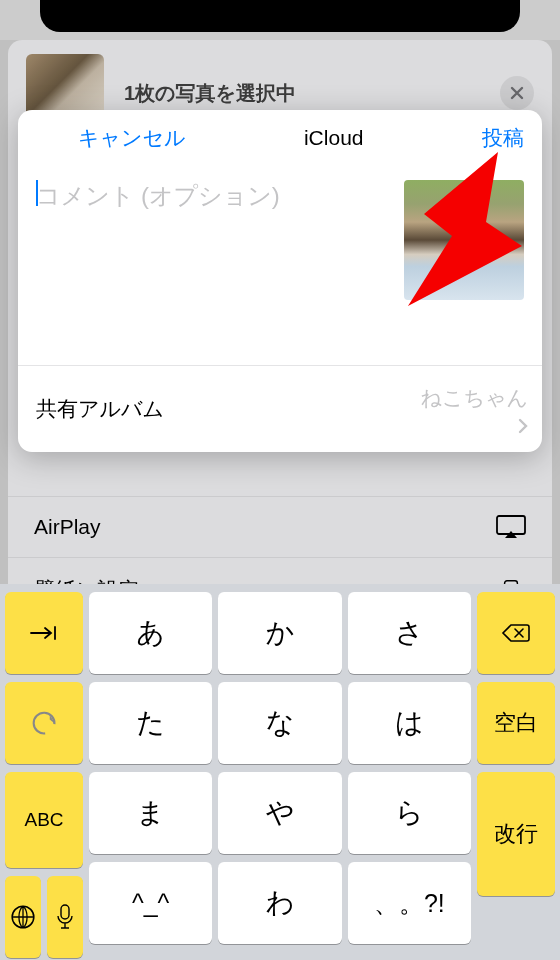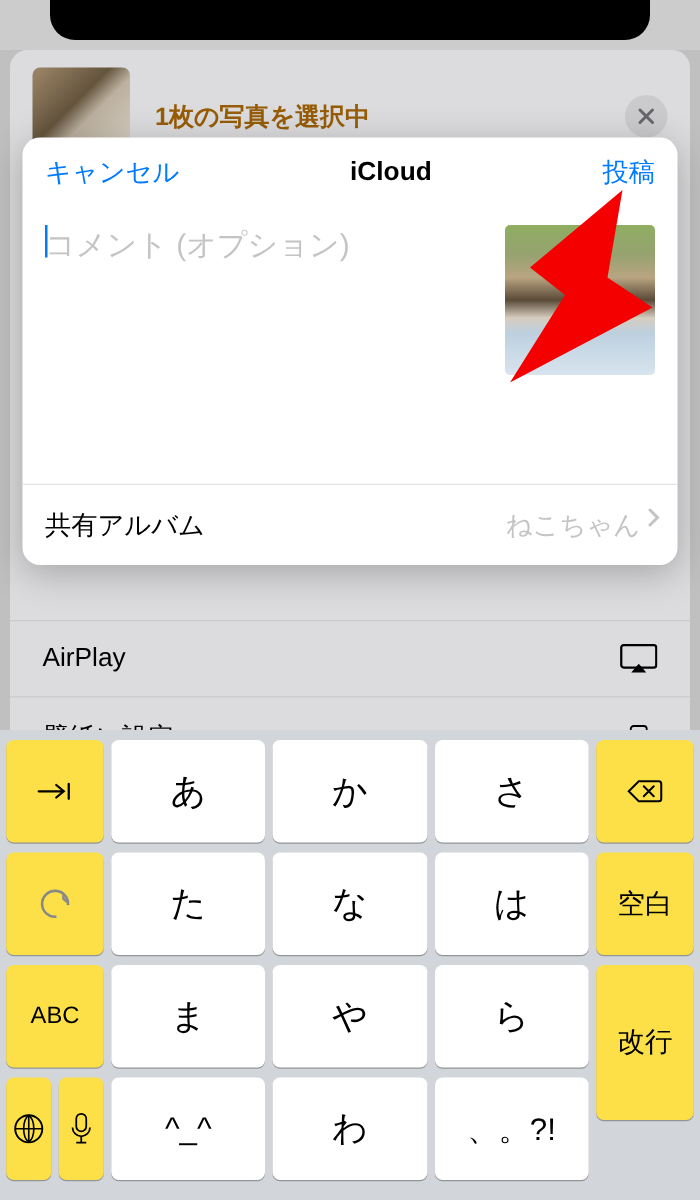--- a/index.html
+++ b/index.html
@@ -5,43 +5,43 @@
 * { margin:0; padding:0; box-sizing:border-box; font-family:-apple-system,"Hiragino Sans",sans-serif; }
 body { width:560px; height:960px; background:#ccc; overflow:hidden; position:relative; }
 
 
 .notch { height:32px; background:#000; border-radius:0 0 20px 20px; margin:0 40px; position:absolute; left:0; right:0; top:0; }
 
 
 .share-sheet { position:absolute; top:40px; left:8px; right:8px; bottom:0; background:#eaeaec; border-radius:14px 14px 0 0; }
 .share-hdr { display:flex; align-items:center; padding:14px 18px; }
 .thumb-sm { width:78px; height:78px; border-radius:6px; background:linear-gradient(135deg,#a89070 0%,#6b5a42 40%,#c8bcaa 55%,#ede6da 100%); flex-shrink:0; }
-.share-title { font-size:20px; font-weight:600; margin-left:20px; color:#a16207; flex:1; }
+.share-title { font-size:20px; font-weight:600; margin-left:20px; color:#404040; flex:1; }
 .close-btn { width:34px; height:34px; border-radius:50%; background:#d8d8da; display:flex; align-items:center; justify-content:center; }
 .close-btn svg { width:16px; height:16px; }
 
 
 .bg-rows { position:absolute; top:456px; left:0; right:0; }
 .bg-row { display:flex; align-items:flex-end; justify-content:space-between; padding:18px 26px; border-top:1px solid #d8d8da; font-size:21px; color:#000; background:#eaeaec; }
 .bg-row svg { width:30px; height:24px; }
 
 
 .modal { position:absolute; top:110px; left:18px; right:18px; height:342px; background:#fff; border-radius:14px; box-shadow:0 6px 30px rgba(0,0,0,0.25); display:flex; flex-direction:column; }
-.modal-hdr { display:flex; align-items:center; justify-content:space-between; padding:14px 18px 10px; }
+.modal-hdr { display:flex; align-items:center; justify-content:space-between; padding:14px 18px 10px;margin-left:42px; }
 .btn-cancel { color:#007aff; font-size:21px; }
-.modal-title { font-size:21px; font-weight:700; color:#000; }
+.modal-title { font-size:21px; font-weight:400; color:#000; }
 .btn-post { color:#007aff; font-size:21px; font-weight:400; }
 .body-area { flex:1; padding:18px; display:flex; position:relative; }
 .comment-in { flex:1; font-size:24px; color:#701a75; border:none; outline:none; resize:none; background:transparent; }
 .comment-in::placeholder { color:#c4c4c6; }
 .cursor { position:absolute; left:18px; top:18px; width:2px; height:26px; background:#007aff; }
 .thumb-lg { width:120px; height:120px; margin-left:10px; border-radius:4px; background:linear-gradient(180deg,#8fae62 0%,#97a270 20%,#b9a481 35%,#5a4a38 50%,#d6cdbf 62%,#bdd0df 72%,#d8e4ee 100%); flex-shrink:0; }
 .modal-row { display:flex; align-items:center; justify-content:space-between; padding:18px 14px 18px 18px; border-top:1px solid #e4e4e6;margin-top:47px; }
 .row-lbl { font-size:21px; color:#000; }
-.row-val { display:flex; align-items:flex-start; gap:6px; color:#c4c4c6; font-size:21px; }
+.row-val { display:flex; align-items:flex-end; gap:6px; color:#c4c4c6; font-size:21px;flex-direction:column; }
 .chev { color:#c4c4c6; }
 
 
 .arrow { position:absolute; top:144px; left:368px; width:160px; height:170px; pointer-events:none; }
 
 
 .kbd { position:absolute; bottom:0; left:0; right:0; height:376px; background:#d2d5da; padding-top:8px; }
 .krow { display:flex; gap:6px; padding:0 5px; margin-bottom:8px; }
 .key { background:#fff; border-radius:6px; box-shadow:0 1px 0 rgba(0,0,0,0.3); display:flex; align-items:center; justify-content:center; font-size:28px; color:#000; height:82px; }
 .key.fn { background:#fde047; font-size:22px; }
@@ -143,21 +143,21 @@
           <path d="M18 8 L23 12 L18 4" fill="#888"></path>
         </svg>
     </div>
     <div class="key col-m">た</div>
     <div class="key col-m">な</div>
     <div class="key col-m">は</div>
     <div class="key fn col-s">空白</div>
   </div>
   <div class="krow last">
     <div class="colwrap col-s">
-      <div class="key fn abc" style="height:82px">ABC</div>
+      <div class="key fn abc" style="height:96px">ABC</div>
       <div style="display:flex; gap:6px; height:82px">
         <div class="key fn" style="flex:1">
           <svg viewBox="0 0 24 24">
               <circle cx="12" cy="12" r="10" fill="none" stroke="#000" stroke-width="1.4"></circle>
               <path d="M2 12 H22 M12 2 V22 M12 2 C7 6 7 18 12 22 M12 2 C17 6 17 18 12 22" fill="none" stroke="#000" stroke-width="1.2"></path>
             </svg>
         </div>
         <div class="key fn" style="flex:1">
           <svg viewBox="0 0 18 26">
               <rect x="5" y="1" width="8" height="14" rx="4" fill="none" stroke="#000" stroke-width="1.4"></rect>

